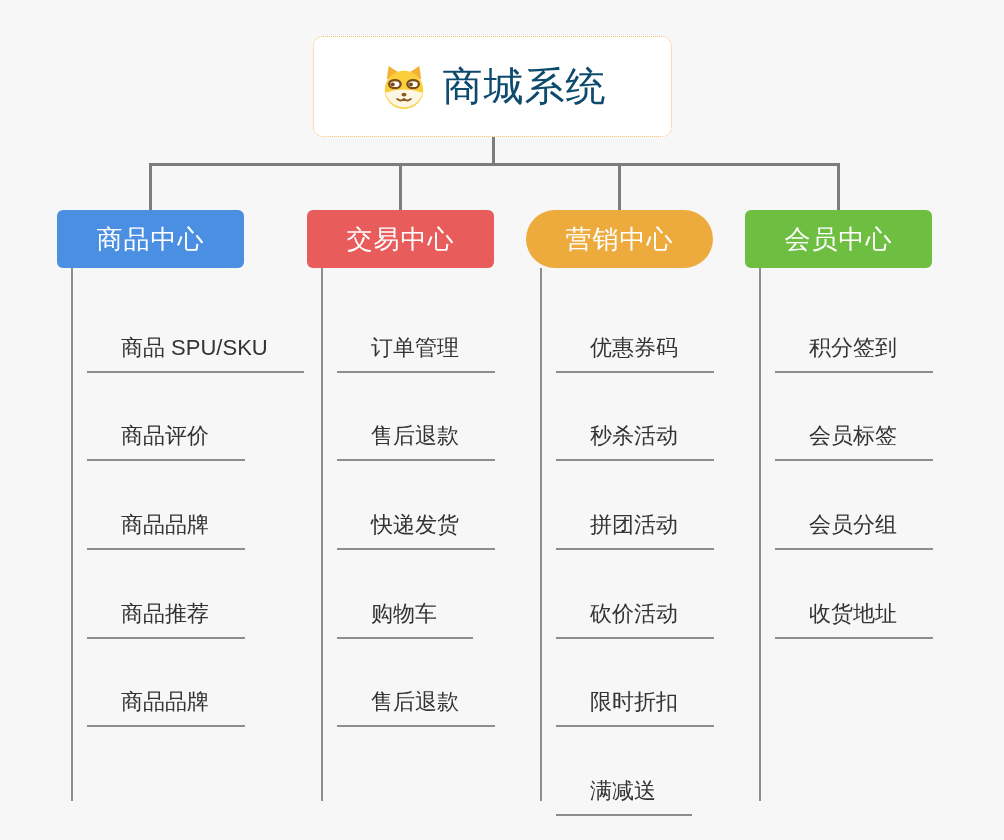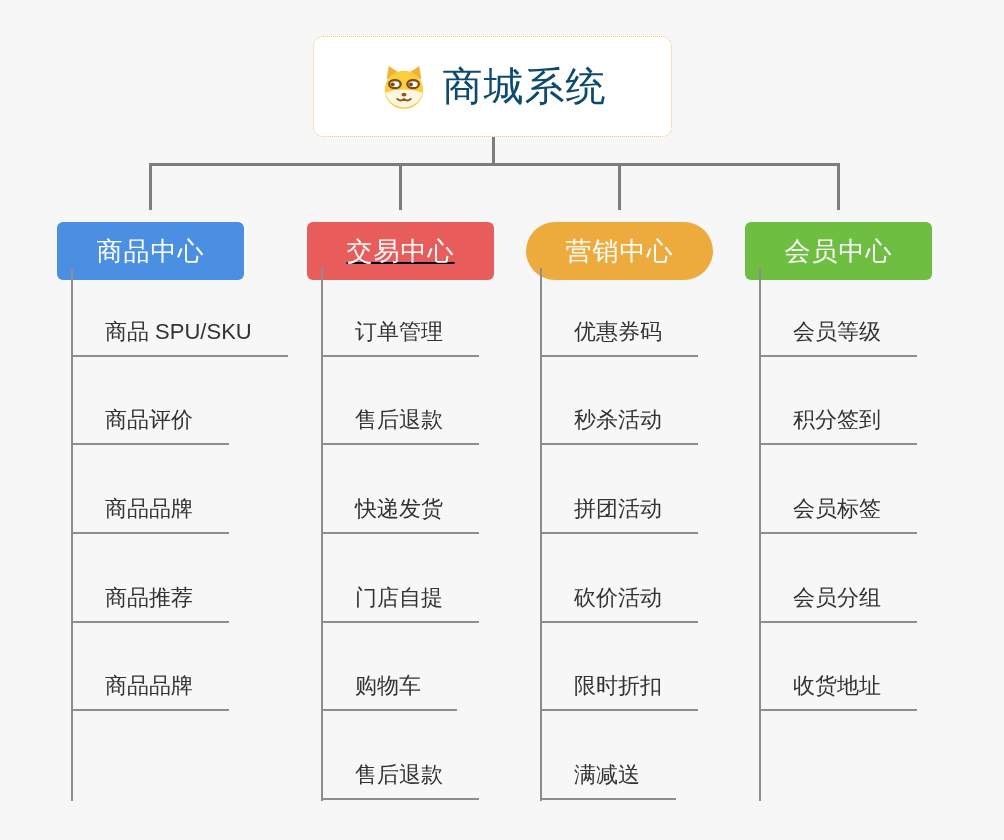--- a/index.html
+++ b/index.html
@@ -21,24 +21,24 @@
   .stem  { left:492px; top:137px; width:3px; height:27px; }
   .hline { left:149px; top:163px; width:691px; height:3px; }
   .drop  { top:164px; width:3px; height:46px; }
   .d0 { left:149px; } .d1 { left:399px; } .d2 { left:618px; } .d3 { left:837px; }
 
   
   .branch { position:absolute; top:210px; width:260px; }
   .branch-box {
     width:187px; height:58px; border-radius:6px; color:#FFFFFF;
     font-size:26px; display:flex; align-items:center; justify-content:center;
-    white-space:nowrap; letter-spacing:1px;margin-top:12px;
+    white-space:nowrap; letter-spacing:1px;
   }
   .trunk { position:absolute; left:14px; top:58px; width:2px; height:533px; background:#8D8D8D; }
-  .items { position:absolute; left:14px; top:58px; margin:0; padding:0; list-style:none; }
+  .items { position:absolute; left:14px; top:58px; margin:0; padding:16px; list-style:none; }
   .item {
     height:88.7px; box-sizing:border-box; width:max-content;
     border-bottom:2px solid #8D8D8D;
     display:flex; align-items:flex-end;
     padding:0 36px 8px 34px;
     font-size:22px; color:#333333; white-space:nowrap;
   }
 </style>
 </head>
 <body>
@@ -87,37 +87,34 @@
             <span>商品品牌</span>
           </li>
           <li class="item">
             <span>商品推荐</span>
           </li>
           <li class="item">
             <span>商品品牌</span>
           </li>
         </ul>
     </div>
-      <div class="branch" style="left: 307px; text-decoration: underline;">
+      <div class="branch" style="left: 307px;">
       <div class="branch-box" style="background: rgb(232, 92, 92);">
         <span>交易中心</span>
       </div>
       <div class="trunk"></div>
       <ul class="items">
           <li class="item">
             <span>订单管理</span>
           </li>
           <li class="item">
             <span>售后退款</span>
           </li>
           <li class="item">
             <span>快递发货</span>
-          </li>
-          <li class="item">
-            <span>门店自提</span>
           </li>
           <li class="item">
             <span>购物车</span>
           </li>
           <li class="item">
             <span>售后退款</span>
           </li>
         </ul>
     </div>
       <div class="branch" style="left: 526px;">
@@ -146,23 +143,20 @@
           </li>
         </ul>
     </div>
       <div class="branch" style="left: 745px;">
       <div class="branch-box" style="background: rgb(110, 190, 66);">
         <span>会员中心</span>
       </div>
       <div class="trunk"></div>
       <ul class="items">
           <li class="item">
-            <span>会员等级</span>
-          </li>
-          <li class="item">
             <span>积分签到</span>
           </li>
           <li class="item">
             <span>会员标签</span>
           </li>
           <li class="item">
             <span>会员分组</span>
           </li>
           <li class="item">
             <span>收货地址</span>

